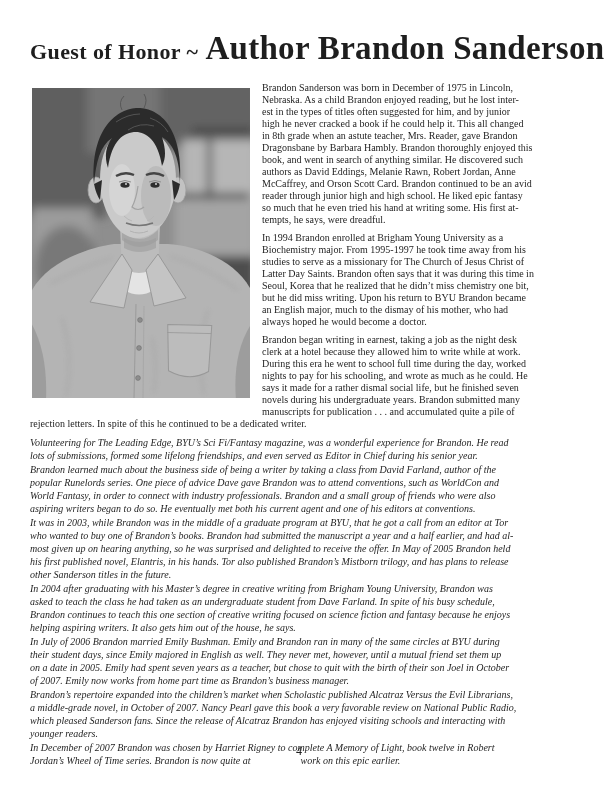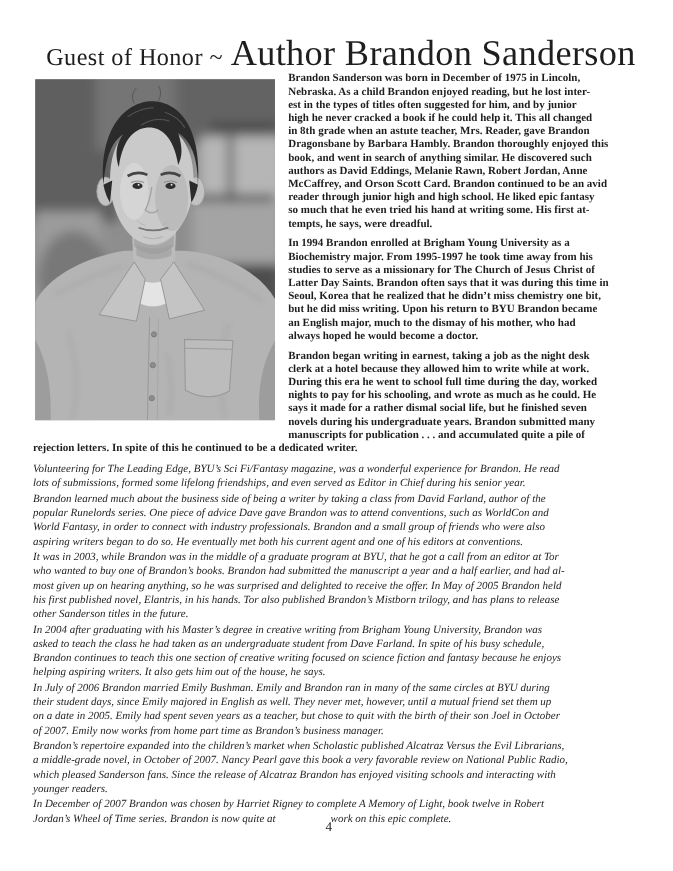--- a/index.html
+++ b/index.html
@@ -11,38 +11,38 @@
     color: #1e1e1e;
   }
   .page {
     position: relative;
     width: 612px; height: 792px;
     background: #ffffff;
     padding: 30px 22px 0 30px;
     overflow: hidden;
   }
   h1.title {
-    margin: 0 0 0 0;
+    margin: 0 0 16px 0;
     height: 36px; line-height: 36px;
     text-align: center;
-    font-weight: normal;
+    font-weight: bold;
     white-space: nowrap;
   }
   .title-prefix { font-size: 22px; letter-spacing: 0.4px; margin-right: 7px; }
   .title-main   { font-size: 33px; letter-spacing: 0.3px; }
   .photo-frame {
     float: left;
     width: 218px; height: 310px;
     margin: 6px 12px 16px 2px;
     background: #8e8e8e;
     overflow: hidden;
   }
   .photo-frame svg { display: block; }
   p.bio { margin: 0; white-space: pre; }
-  p.tight { font-size: 10px; line-height: 12px; margin: 0 0 6px 0; font-weight: bold; }
+  p.tight { font-size: 10px; line-height: 12px; margin: 0 0 6px 0; }
   p.wide  { font-size: 10px; line-height: 13px; margin: 0 0 1px 0; font-style: italic; }
   p.closing { white-space: normal; }
   .cl-line { display: block; white-space: nowrap; }
   .gap-spacer { display: inline-block; width: 50px; }
   .page-number {
     position: absolute;
     left: 296px; top: 744px;
     font-size: 12px;
     color: #1e1e1e;
   }
@@ -195,18 +195,18 @@
 their student days, since Emily majored in English as well. They never met, however, until a mutual friend set them up
 on a date in 2005. Emily had spent seven years as a teacher, but chose to quit with the birth of their son Joel in October
 of 2007. Emily now works from home part time as Brandon’s business manager.</p>
   <p class="bio wide">Brandon’s repertoire expanded into the children’s market when Scholastic published Alcatraz Versus the Evil Librarians,
 a middle-grade novel, in October of 2007. Nancy Pearl gave this book a very favorable review on National Public Radio,
 which pleased Sanderson fans. Since the release of Alcatraz Brandon has enjoyed visiting schools and interacting with
 younger readers.</p>
 
   <p class="bio wide closing">
       <span class="cl-line">In December of 2007 Brandon was chosen by Harriet Rigney to complete A Memory of Light, book twelve in Robert</span>
-      <span class="cl-line"><span>Jordan’s Wheel of Time series. Brandon is now quite at</span><span class="gap-spacer"></span><span>work on this epic complete.</span></span>
+      <span class="cl-line"><span>Jordan’s Wheel of Time series. Brandon is now quite at</span><span class="gap-spacer"></span><span>work on this epic earlier.</span></span>
     </p>
 
   <div class="page-number">4</div>
 
 </div>
 
 </body></html>

